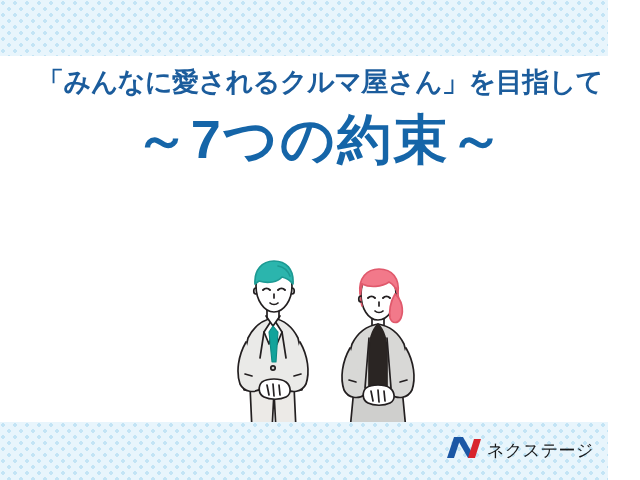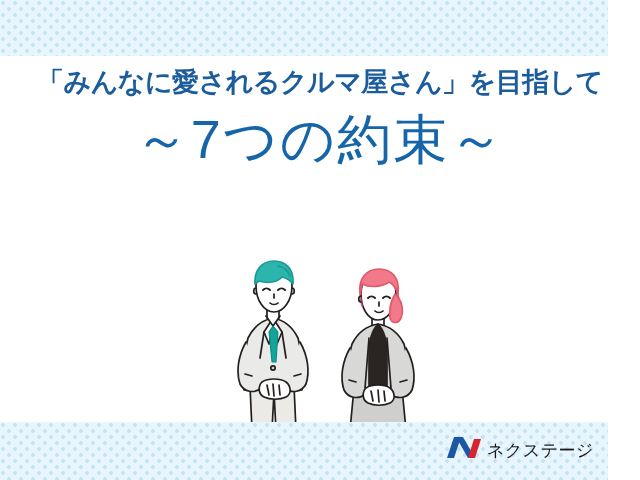--- a/index.html
+++ b/index.html
@@ -53,21 +53,21 @@
     font-size: 27px;
     font-weight: 700;
     color: #1b5c9c;
     letter-spacing: -0.5px;
     line-height: 1.1;
     white-space: nowrap;
   }
   #headline-line2 {
     margin-top: 12px;
     font-size: 54px;
-    font-weight: 400;
+    font-weight: 700;
     color: #1565a8;
     letter-spacing: 2px;
     line-height: 1.1;
     white-space: nowrap;
     text-align: center;
   }
 
   
   #illustration {
     position: absolute;

